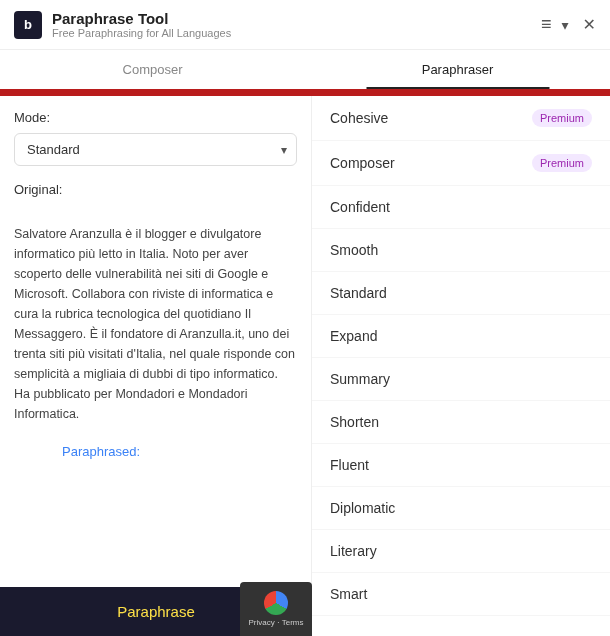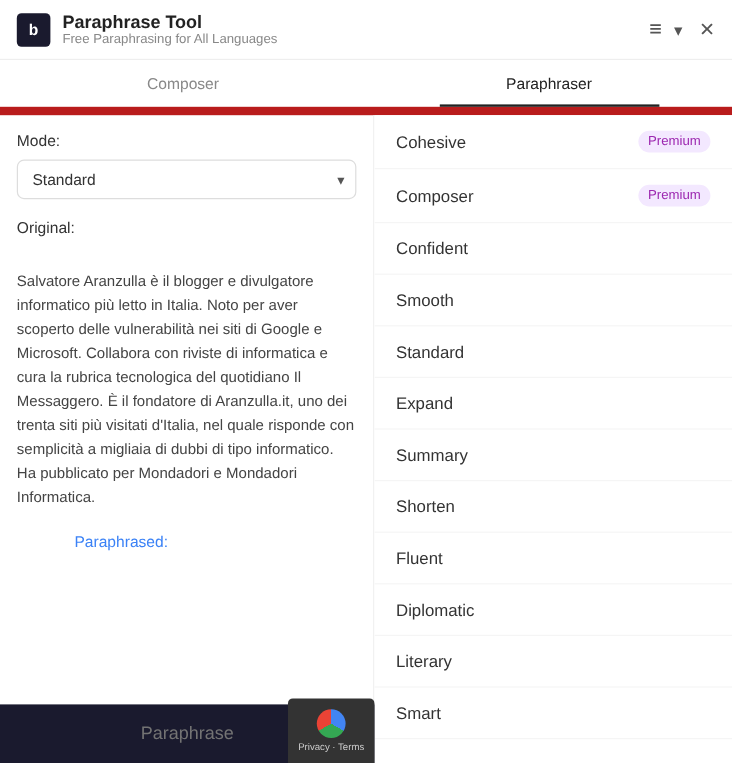--- a/index.html
+++ b/index.html
@@ -168,21 +168,21 @@
       margin-left: 48px;
     }
 
     
     .bottom-bar {
       position: absolute;
       bottom: 0;
       left: 0;
       width: 312px;
       background: #1a1a2e;
-      color: #737373;
+      color: #fde047;
       text-align: center;
       padding: 16px;
       font-size: 15px;
       font-weight: 500;
       cursor: pointer;
     }
     .recaptcha-badge {
       position: absolute;
       bottom: 0;
       left: 240px;

